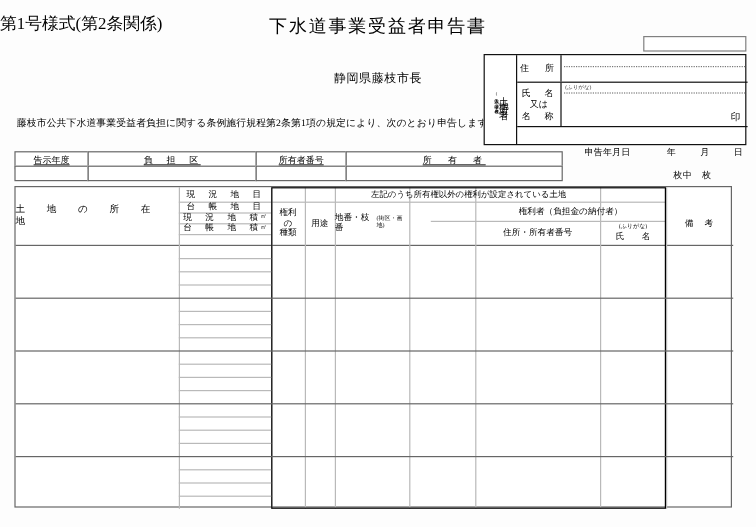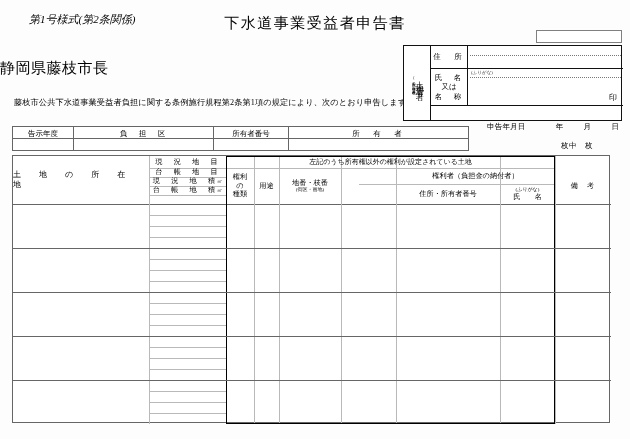--- a/index.html
+++ b/index.html
@@ -24,36 +24,36 @@
 
   
   .t   { position: absolute; white-space: nowrap; line-height: 1; }
   .sp1 { letter-spacing: 1px; }
   .sp2 { letter-spacing: 2px; }
   .sp3 { letter-spacing: 3px; }
   .sp5 { letter-spacing: 5px; }
 
   
   #form-code {
-    left: 29px; top: 14px;
-    font-size: 11px;
-    font-style: italic;
+    left: 0; top: 14px;
+    font-size: 14px;
   }
   #doc-title {
     left: 0; top: 16px;
     width: 630px;
     text-align: center;
     font-size: 15px;
     letter-spacing: 1.5px;
     white-space: nowrap;
   }
   #addressee {
     left: 0; top: 61px;
     width: 630px;
-    font-size: 15px;
+    text-align: center;
+    font-size: 10px;
     letter-spacing: 0.5px;
   }
   #intro-sentence {
     left: 14px; top: 99px;
     font-size: 8.2px;
     letter-spacing: 0.1px;
   }
 
   
   #topright-box {
@@ -169,20 +169,21 @@
   #info-strip .cellbox {
     position: absolute;
     box-sizing: border-box;
     border: 1px solid #666;
     background: #fff;
   }
   #info-strip .hd {
     height: 15px;
     display: flex; align-items: center; justify-content: center;
     font-size: 7.5px;
+    text-decoration: underline;
   }
   #info-strip .bd {
     height: 13px;
     background: #fff;
   }
 
   
   #main-table {
     position: absolute;
     left: 12px; top: 155px;
@@ -335,21 +336,21 @@
     <div class="hdr-cell" style="left:213px; top:0; width:329px; height:12px; font-size:7px;">左記のうち所有権以外の権利が設定されている土地</div>
 
     <div class="hdr-cell" style="left:213px; top:12px; width:28px; height:36px; flex-direction:column;">
       <span>権利</span>
       <span>の</span>
       <span>種類</span>
     </div>
 
     <div class="hdr-cell" style="left:241px; top:12px; width:25px; height:36px;">用途</div>
 
-    <div class="hdr-cell" style="left:266px; top:12px; width:62px; height:36px; flex-direction:column;">
+    <div class="hdr-cell" style="left:266px; top:12px; width:62px; height:36px; flex-direction:row;">
       <span>地番・枝番</span>
       <span class="hdr-sub">(街区・画地)</span>
     </div>
 
 
     <div class="hdr-cell" style="left:383px; top:12px; width:159px; height:16px;">権利者（負担金の納付者）</div>
     <div class="hdr-cell" style="left:383px; top:28px; width:104px; height:20px;">住所・所有者番号</div>
     <div class="hdr-cell" style="left:487px; top:28px; width:55px; height:20px; flex-direction:column;">
       <span class="hdr-sub">(ふりがな)</span>
       <span>氏　　名</span>

